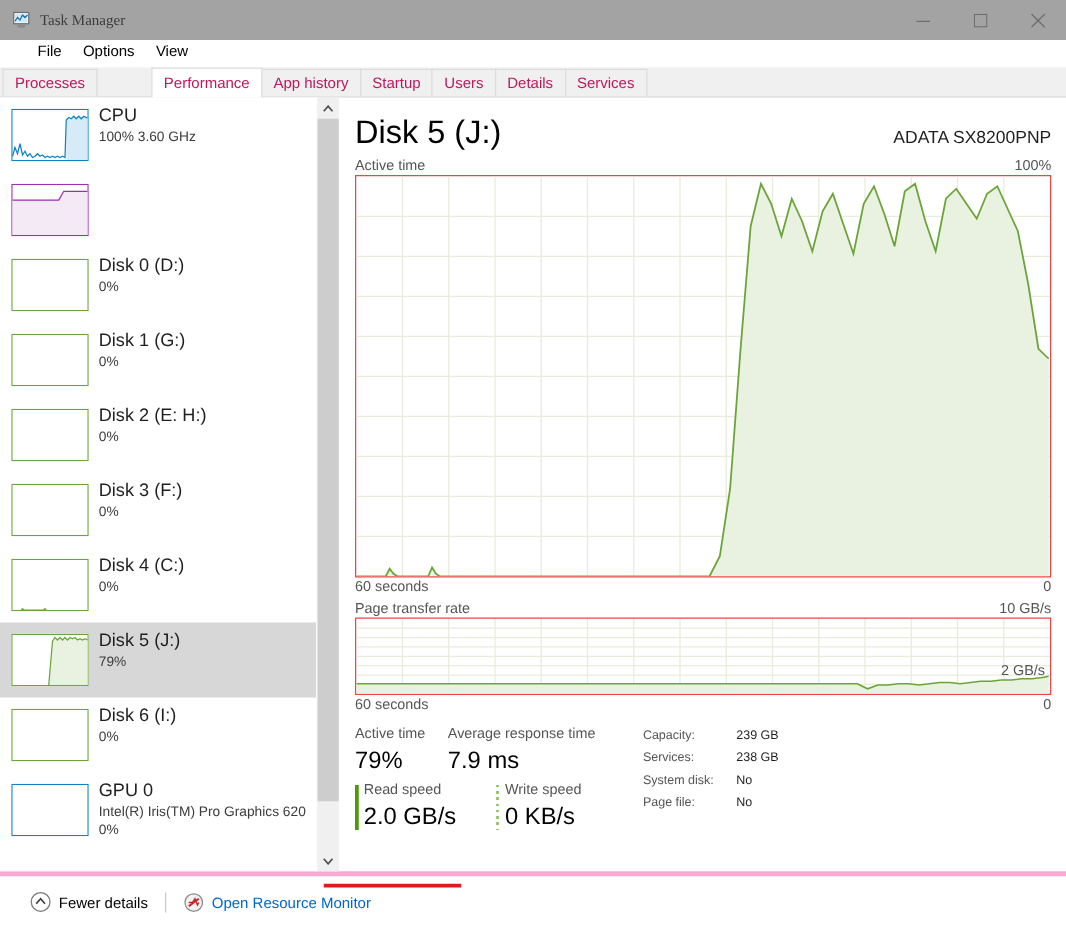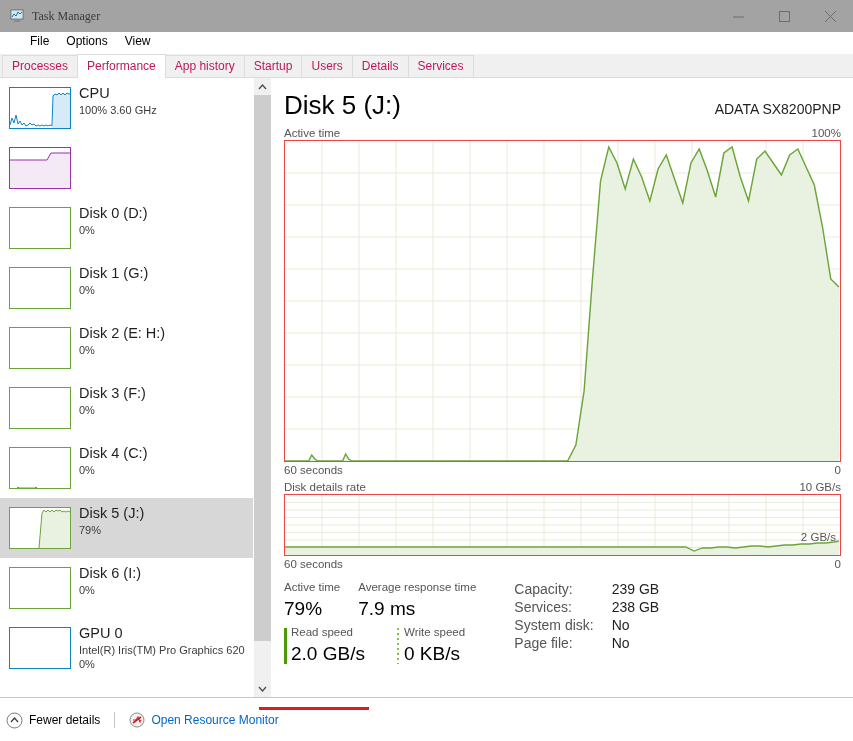--- a/index.html
+++ b/index.html
@@ -92,20 +92,21 @@
     top: 0;
   }
   .tab.active {
     background: #ffffff;
     border-color: #dcdcdc;
     z-index: 2;
     padding-top: 4px;
     padding-bottom: 5px;
     top: 0px;
     margin-bottom: -1px;
+    margin-left: 44px;
   }
 
   
   .content {
     display: flex;
     height: 619px;
     background: #ffffff;
   }
 
   
@@ -271,38 +272,38 @@
     width: 2px;
     background: repeating-linear-gradient(to bottom, #7fbf4d 0 2px, transparent 2px 5px);
   }
   .speed-row { display: flex; margin-top: 2px; }
   .stats-right {
     font-size: 11.5px;
     color: #555555;
     line-height: 18px;
   }
   .stats-right table { border-collapse: collapse; }
-  .stats-right td { padding: 0; font-size: 14px; line-height: 18px; margin-left: 38px; }
+  .stats-right td { padding: 0; font-size: 10px; line-height: 18px; margin-left: 38px; }
   .sr-key { color: #555555; padding-right: 18px !important; white-space: nowrap; }
   .sr-val { color: #1f1f1f; white-space: nowrap; }
 
   .red-underline {
     position: absolute;
     height: 3px;
     background: #e01b1b;
   }
 
   
   .statusbar {
     height: 45px;
     display: flex;
     align-items: center;
-    padding-left: 6px;
-    background: #ffffff;
-    border-top: 1px solid #f9a8d4;
+    padding-left: 24px;
+    background: #ffffff;
+    border-top: 4px solid #f9a8d4;
     box-sizing: border-box;
   }
   .sb-group { display: flex; align-items: center; margin-right: 14px; }
   .sb-text { font-size: 12px; color: #000000; margin-left: 6px; }
   .sb-link { font-size: 12px; color: #0066cc; margin-left: 6px; }
   .sb-sep { width: 1px; height: 16px; background: #c8c8c8; margin-right: 14px; }
 </style>
 </head>
 <body>
 
@@ -538,21 +539,21 @@
         <polygon fill="#e9f2e0" points="23,320 26,314 29,318 32,320 56,320 59,313 62,318 65,320 275,320 283,304 291,250 299,140 307,40 315,6 323,22 331,48 339,18 347,36 355,60 363,28 371,14 379,38 387,62 395,22 403,8 411,30 419,56 427,12 435,6 443,36 451,60 459,18 467,10 475,22 483,34 491,14 499,8 507,26 515,44 523,86 531,138 539,146 539,320"></polygon>
         <polyline fill="none" stroke="#6ba53a" stroke-width="1.4" points="0,320 23,320 26,314 29,318 32,320 56,320 59,313 62,318 65,320 275,320 283,304 291,250 299,140 307,40 315,6 323,22 331,48 339,18 347,36 355,60 363,28 371,14 379,38 387,62 395,22 403,8 411,30 419,56 427,12 435,6 443,36 451,60 459,18 467,10 475,22 483,34 491,14 499,8 507,26 515,44 523,86 531,138 539,146"></polyline>
       </svg>
     </div>
     <div class="graph-foot-row">
       <span>60 seconds</span>
       <span>0</span>
     </div>
 
     <div class="graph-label-row">
-      <span>Disk details rate</span>
+      <span>Page transfer rate</span>
       <span>10 GB/s</span>
     </div>
     <div class="graph-box" style="height:62px;">
       <svg viewBox="0 0 540 60" preserveAspectRatio="none">
         <g stroke="#ebebdc" stroke-width="1">
           <line x1="36" y1="0" x2="36" y2="60"></line>
             <line x1="72" y1="0" x2="72" y2="60"></line>
           <line x1="108" y1="0" x2="108" y2="60"></line>
             <line x1="144" y1="0" x2="144" y2="60"></line>
           <line x1="180" y1="0" x2="180" y2="60"></line>

